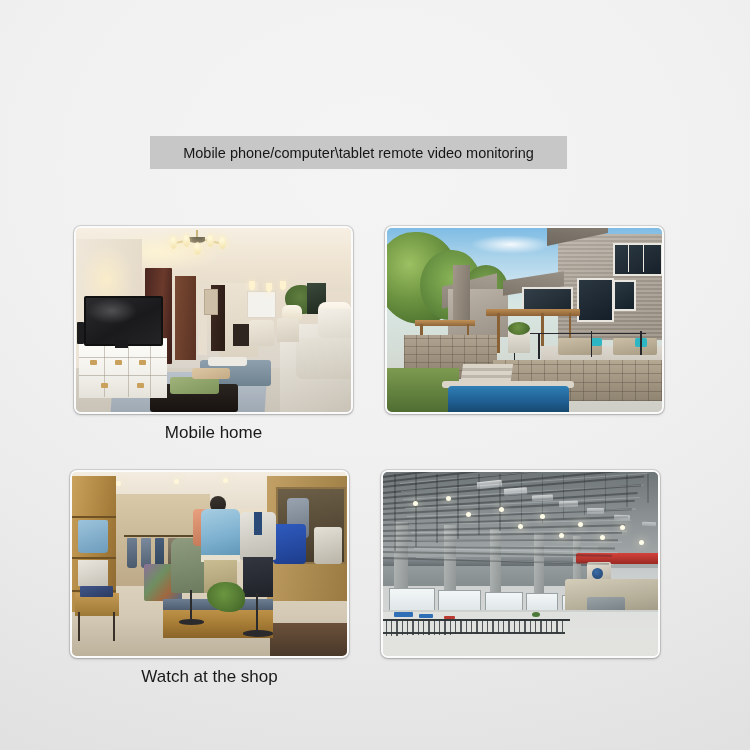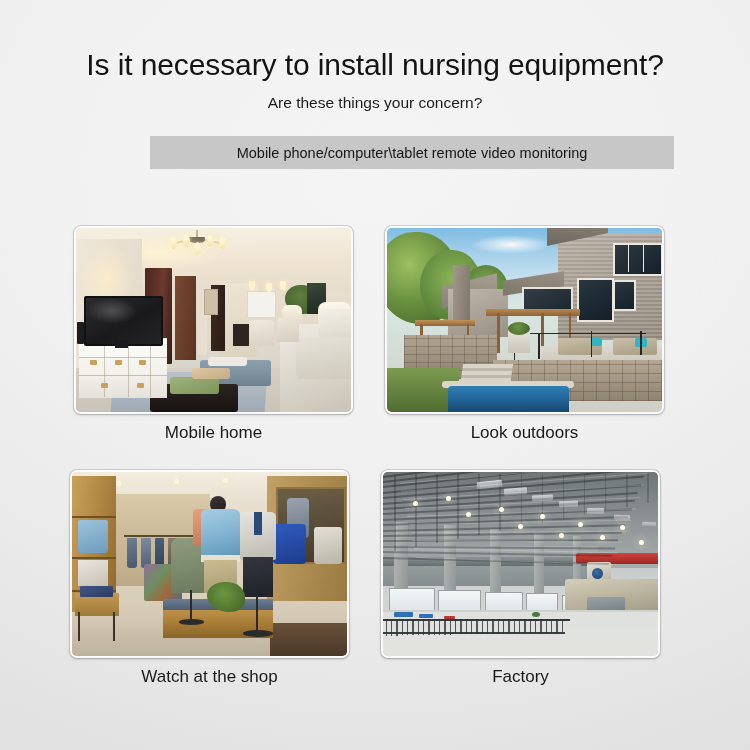--- a/index.html
+++ b/index.html
@@ -27,21 +27,21 @@
   }
   .subtitle{
     position:absolute;left:0;right:0;top:93px;
     text-align:center;
     font-size:15.5px;line-height:20px;
     font-weight:400;
     color:#1c1c1c;
   }
   .banner{
     position:absolute;left:150px;top:136px;
-    width:524px;height:33px;
+    width:417px;height:33px;
     background:#c7c7c7;
     display:flex;align-items:center;justify-content:center;text-align:center;
   }
   .banner-text{
     font-size:14.5px;line-height:18px;color:#161616;
     white-space:nowrap;
   }
 
   
   .grid{
@@ -385,22 +385,20 @@
   .p4 .bl1{left:4%;top:76%;width:7%;height:3%;}
   .p4 .bl2{left:13%;top:77%;width:5%;height:2.6%;}
   .p4 .red{left:22%;top:78%;width:4%;height:2%;background:#b83a30;border-radius:1px;}
   .p4 .grn{left:54%;top:76%;width:3%;height:3%;border-radius:50%;background:#4c7a3a;}
 </style>
 </head>
 <body>
 
 <div class="page">
 
-  <div class="title">Is it necessary to install nursing equipment?</div>
-  <div class="subtitle">Are these things your concern?</div>
 
   <div class="banner">
     <span class="banner-text">Mobile phone/computer\tablet remote video monitoring</span>
   </div>
 
   <div class="grid">
 
     <div class="cell r1c1">
       <div class="photo p1">
         <div class="scene">
@@ -507,21 +505,20 @@
             <div class="sh pool"></div>
           <div class="sh railbar"></div>
           <div class="rail r1"></div>
             <div class="rail r2"></div>
           <div class="rail r3"></div>
             <div class="rail r4"></div>
           <div class="sh planter"></div>
             <div class="sh bush"></div>
         </div>
       </div>
-      <div class="caption">Look outdoors</div>
     </div>
 
     <div class="cell r2c1">
       <div class="photo p3">
         <div class="scene">
           <div class="sh ceil"></div>
           <div class="spot s1"></div>
             <div class="spot s2"></div>
             <div class="spot s3"></div>
           <div class="spot s4"></div>
@@ -688,17 +685,16 @@
             <div class="rb" style="left: 51.4242%; top: 80.1576%; height: 7.42424%; opacity: 0.8;"></div>
             <div class="rb" style="left: 53.3636%; top: 80.1636%; height: 7.36364%; opacity: 0.8;"></div>
             <div class="rb" style="left: 55.303%; top: 80.1697%; height: 7.30303%; opacity: 0.8;"></div>
             <div class="rb" style="left: 57.2424%; top: 80.1758%; height: 7.24242%; opacity: 0.8;"></div>
             <div class="rb" style="left: 59.1818%; top: 80.1818%; height: 7.18182%; opacity: 0.8;"></div>
             <div class="rb" style="left: 61.1212%; top: 80.1879%; height: 7.12121%; opacity: 0.8;"></div>
             <div class="rb" style="left: 63.0606%; top: 80.1939%; height: 7.06061%; opacity: 0.8;"></div>
             <div class="rb" style="left: 65%; top: 80.2%; height: 7%; opacity: 0.8;"></div>
           </div>
       </div>
-      <div class="caption">Factory</div>
     </div>
 
   </div>
 </div>
 
 </body></html>

